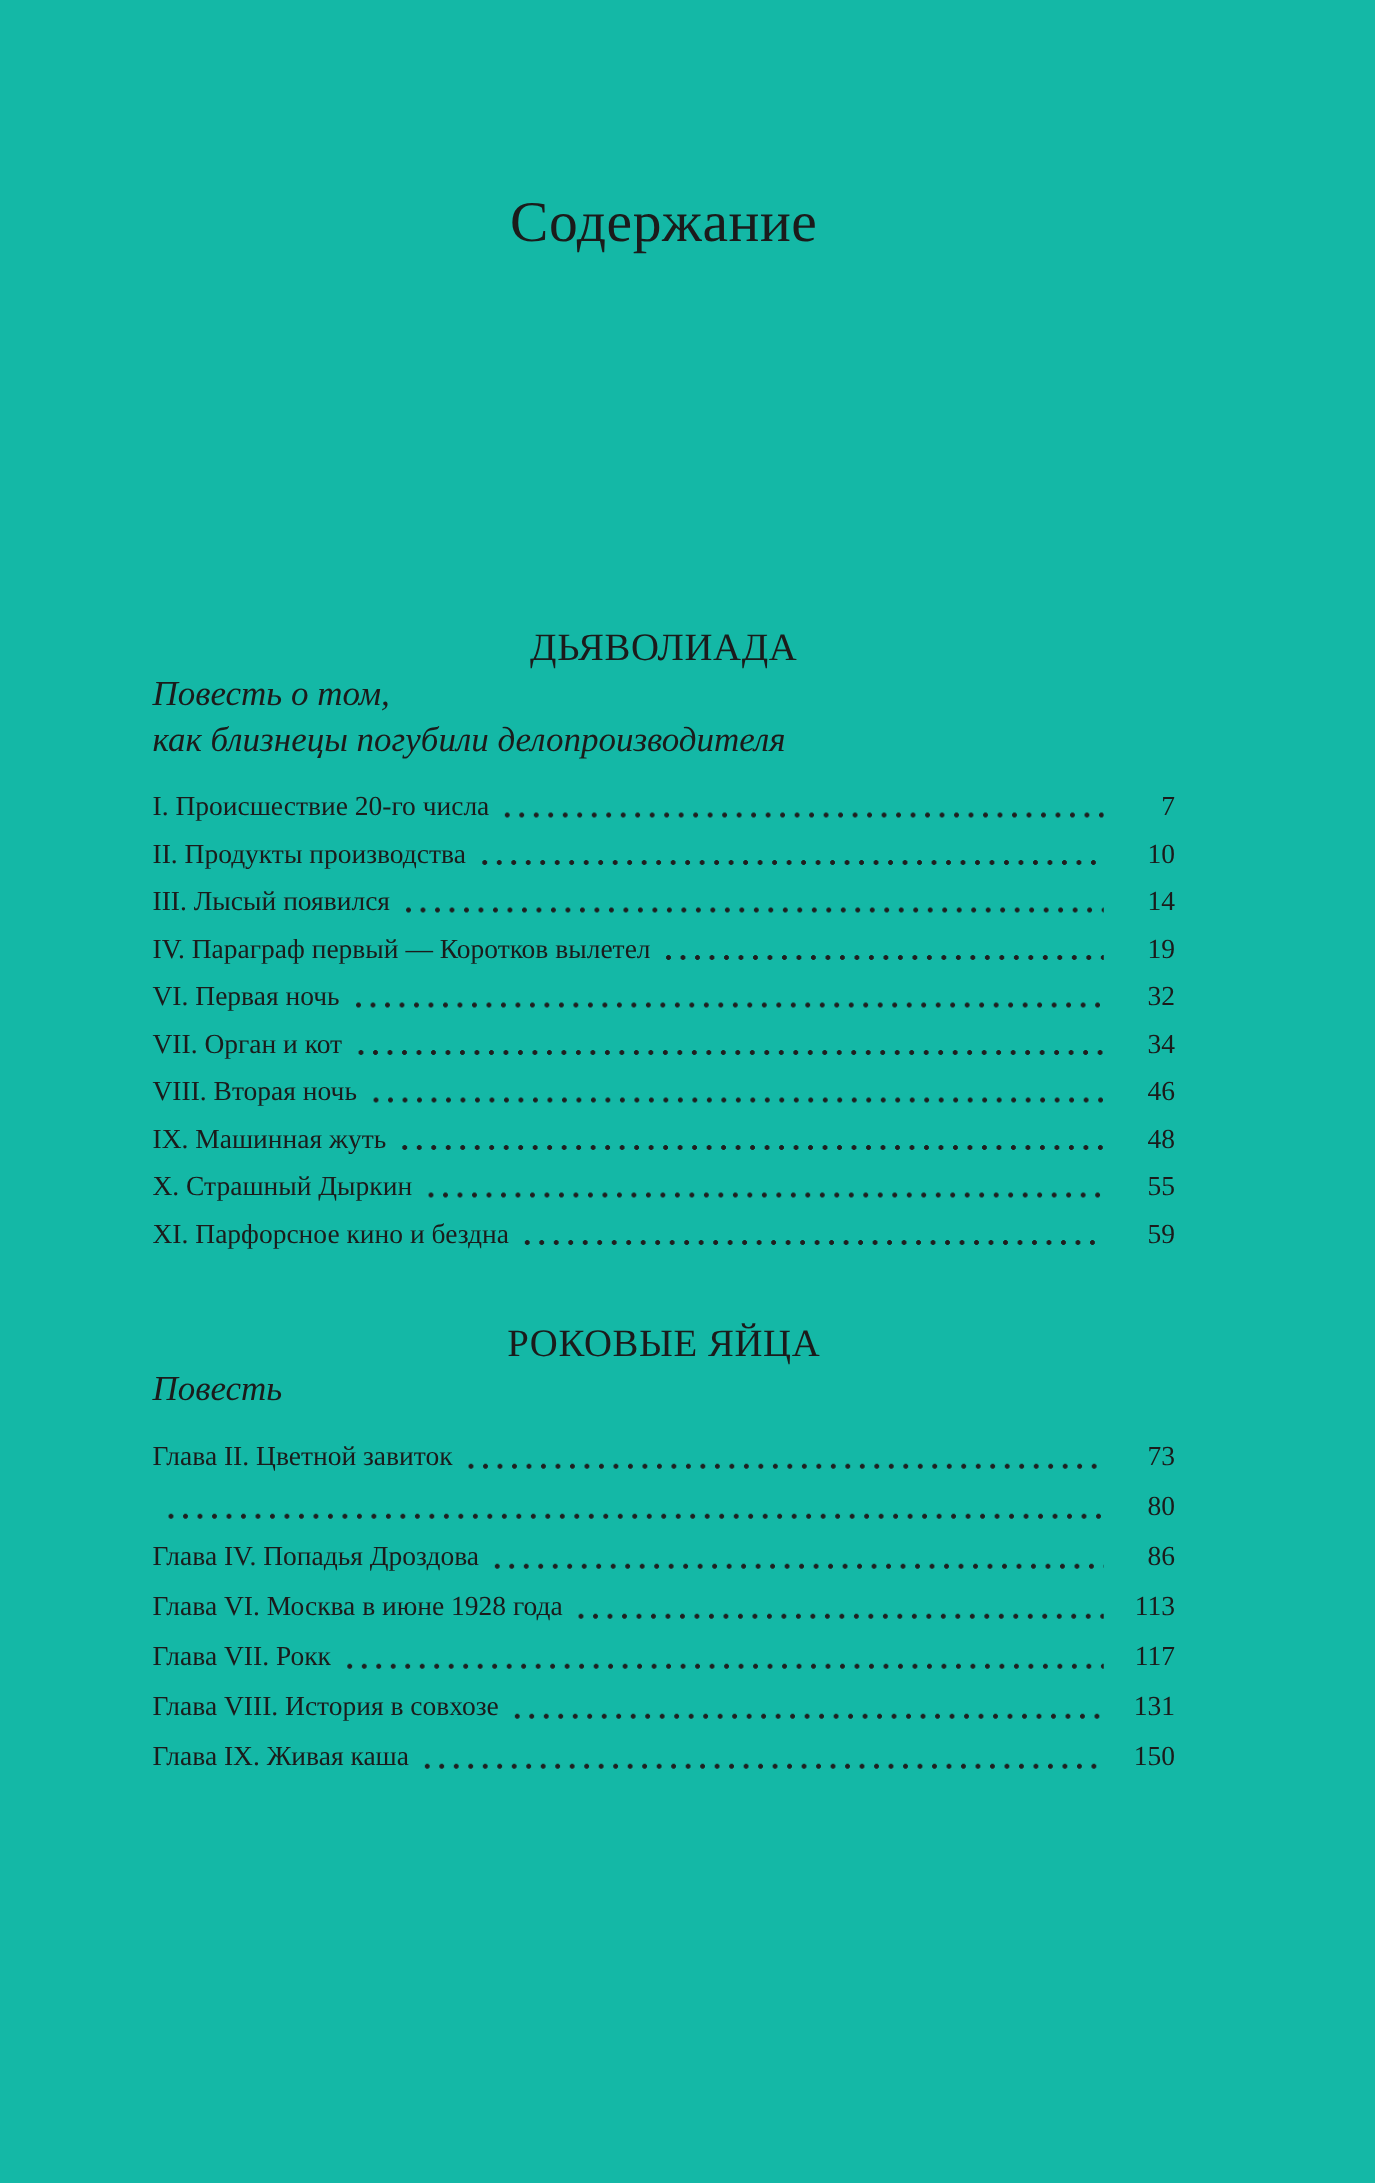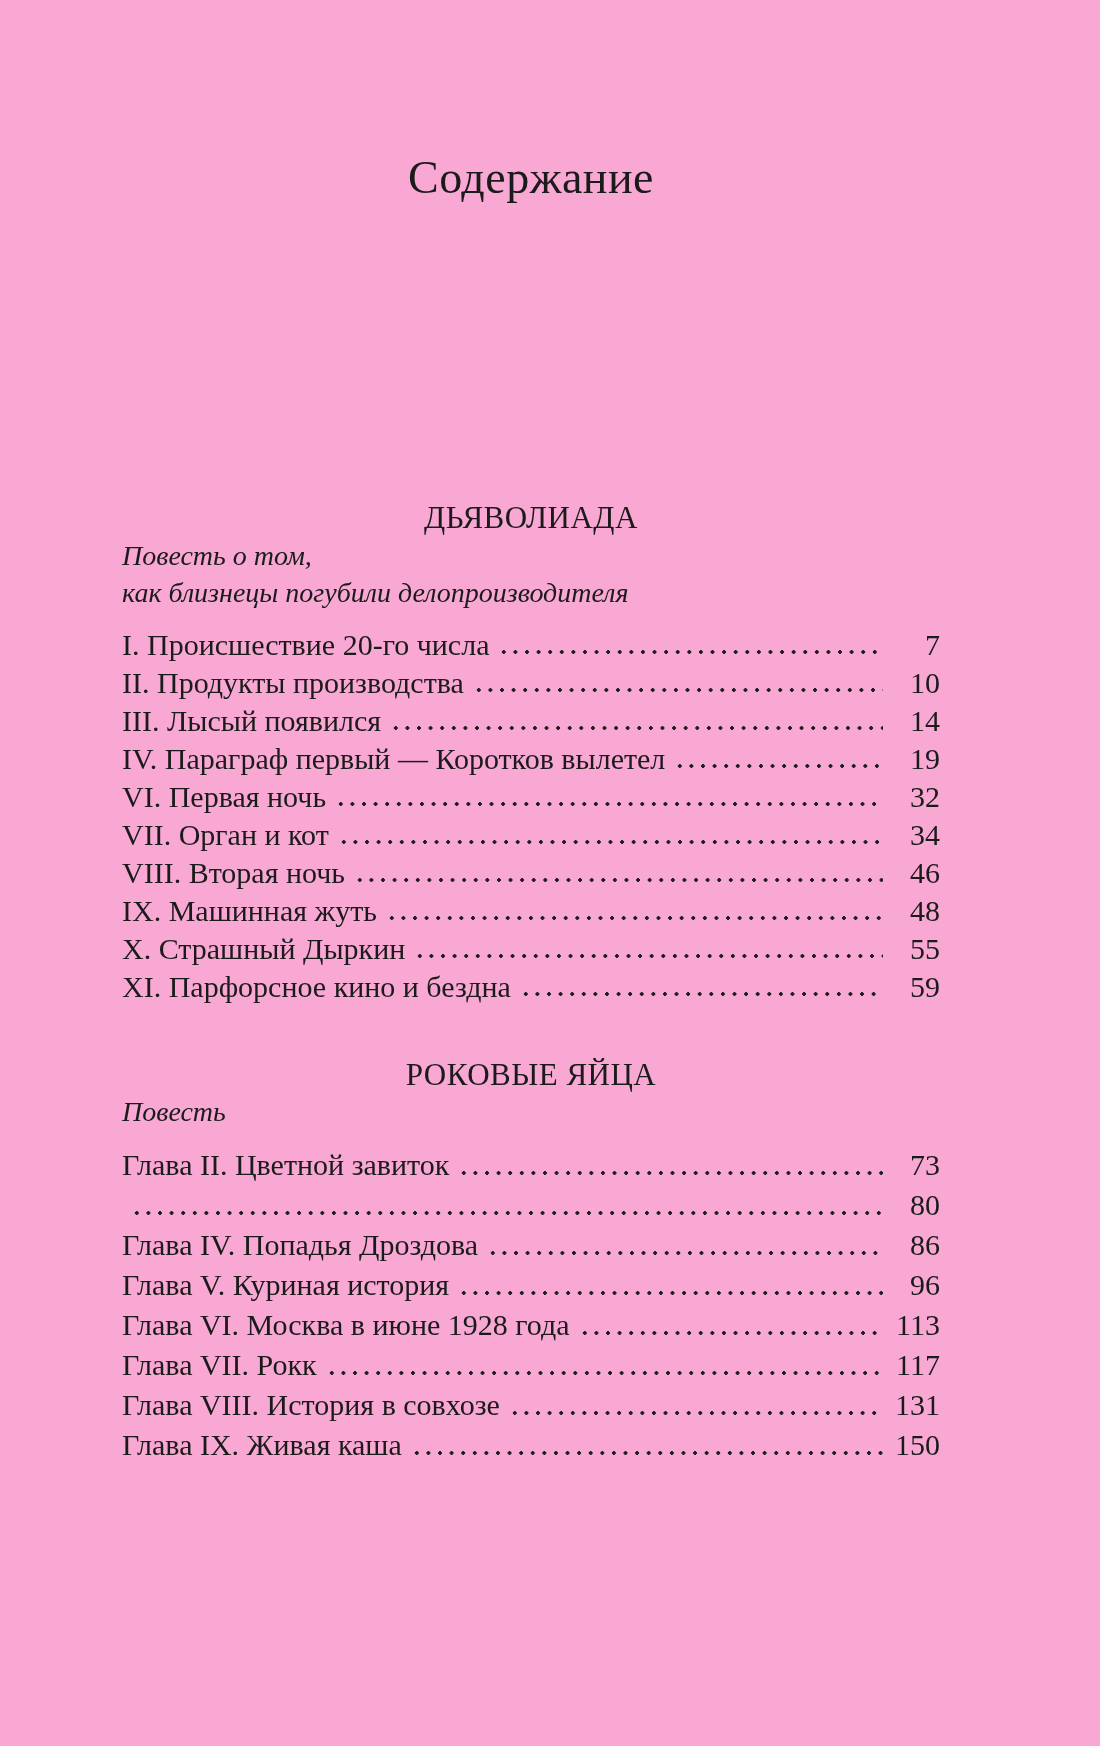--- a/index.html
+++ b/index.html
@@ -5,21 +5,21 @@
   html, body {
     margin: 0;
     padding: 0;
     background: #ffffff;
   }
   .page {
     position: relative;
     box-sizing: border-box;
     width: 1100px;
     height: 1746px;
-    background: #f9a8d4;
+    background: #14b8a6;
     color: #1b1b1b;
     font-family: "Liberation Serif", "DejaVu Serif", serif;
     padding: 0 160px 0 122px;
     overflow: hidden;
   }
   .doc-title {
     margin: 0;
     padding-top: 150px;
     text-align: center;
     font-size: 46px;
@@ -44,21 +44,21 @@
     font-size: 28px;
     line-height: 37px;
     font-weight: normal;
   }
   .toc-list { margin-top: 15px; }
   .toc-row {
     display: flex;
     align-items: baseline;
     height: 38px;
     line-height: 38px;
-    font-size: 30px;
+    font-size: 22px;
     white-space: nowrap;
   }
   .toc-list-second .toc-row {
     height: 40px;
     line-height: 40px;
   }
   .toc-label { flex: 0 0 auto; }
   .leader {
     flex: 1 1 auto;
     align-self: flex-end;
@@ -151,25 +151,20 @@
     <div class="toc-row">
       <span class="leader"></span>
       <span class="toc-page">80</span>
     </div>
     <div class="toc-row">
       <span class="toc-label">Глава IV. Попадья Дроздова</span>
       <span class="leader"></span>
       <span class="toc-page">86</span>
     </div>
     <div class="toc-row">
-      <span class="toc-label">Глава V. Куриная история</span>
-      <span class="leader"></span>
-      <span class="toc-page">96</span>
-    </div>
-    <div class="toc-row">
       <span class="toc-label">Глава VI. Москва в июне 1928 года</span>
       <span class="leader"></span>
       <span class="toc-page">113</span>
     </div>
     <div class="toc-row">
       <span class="toc-label">Глава VII. Рокк</span>
       <span class="leader"></span>
       <span class="toc-page">117</span>
     </div>
     <div class="toc-row">

